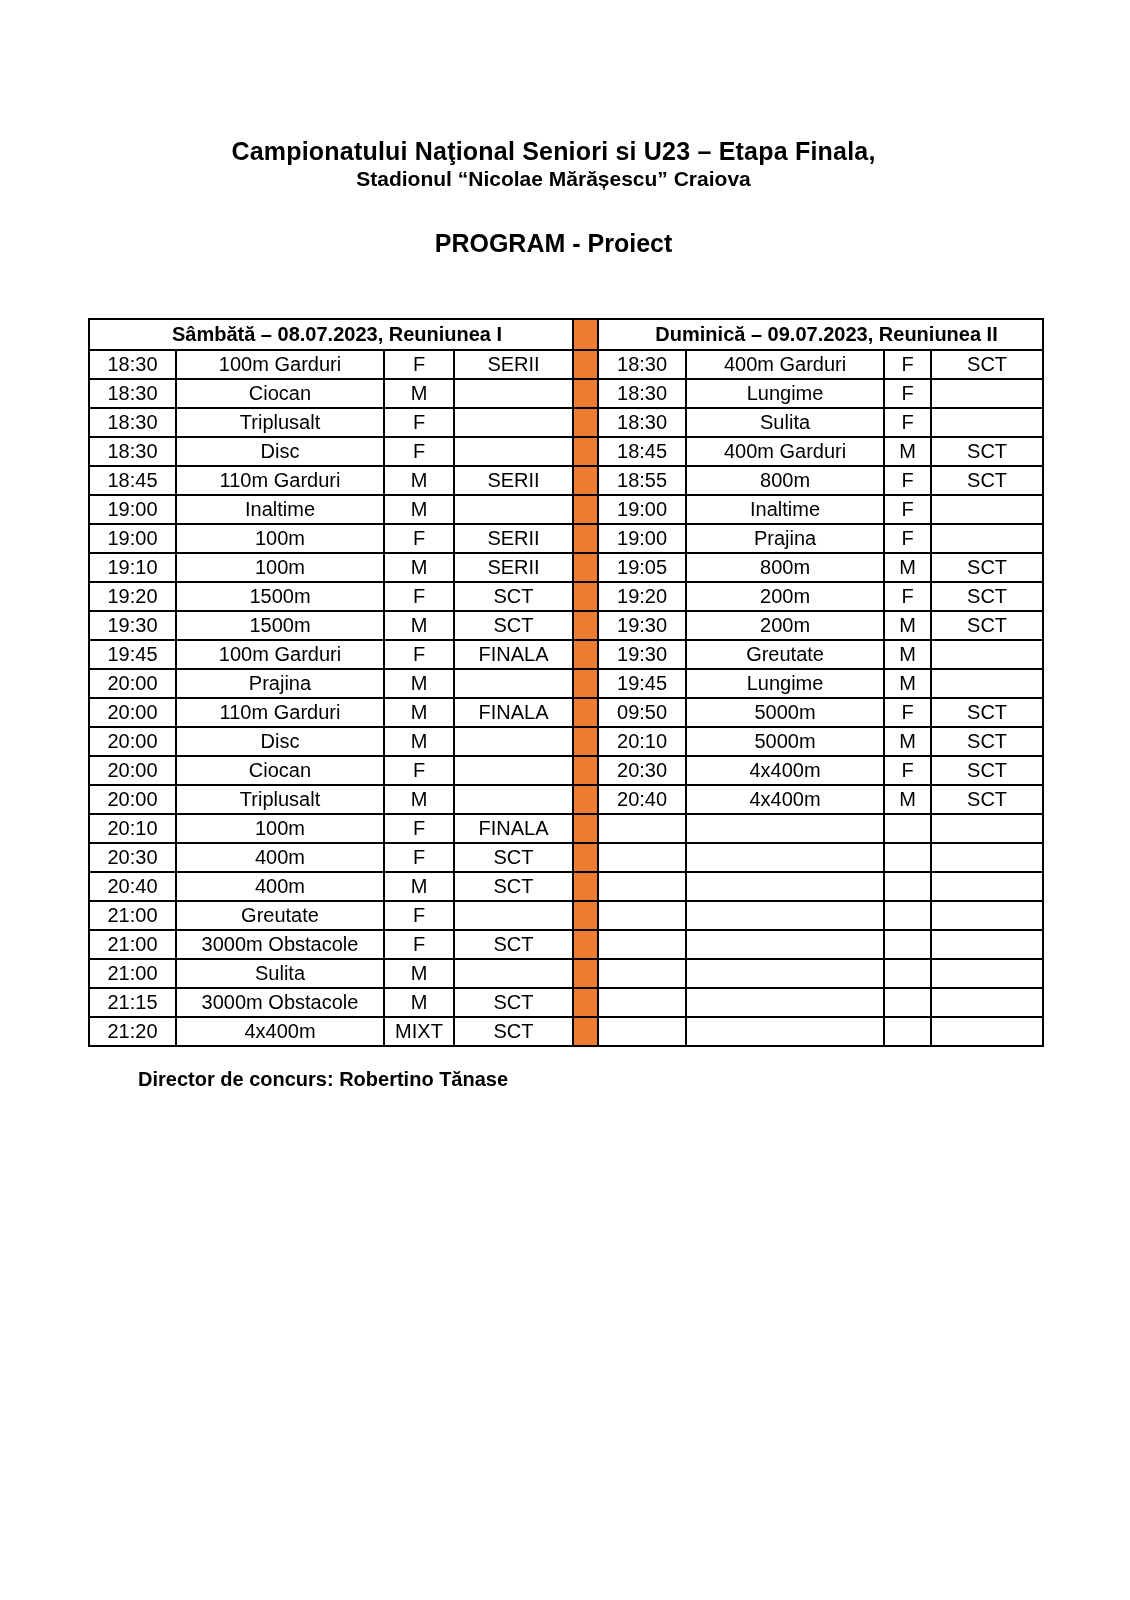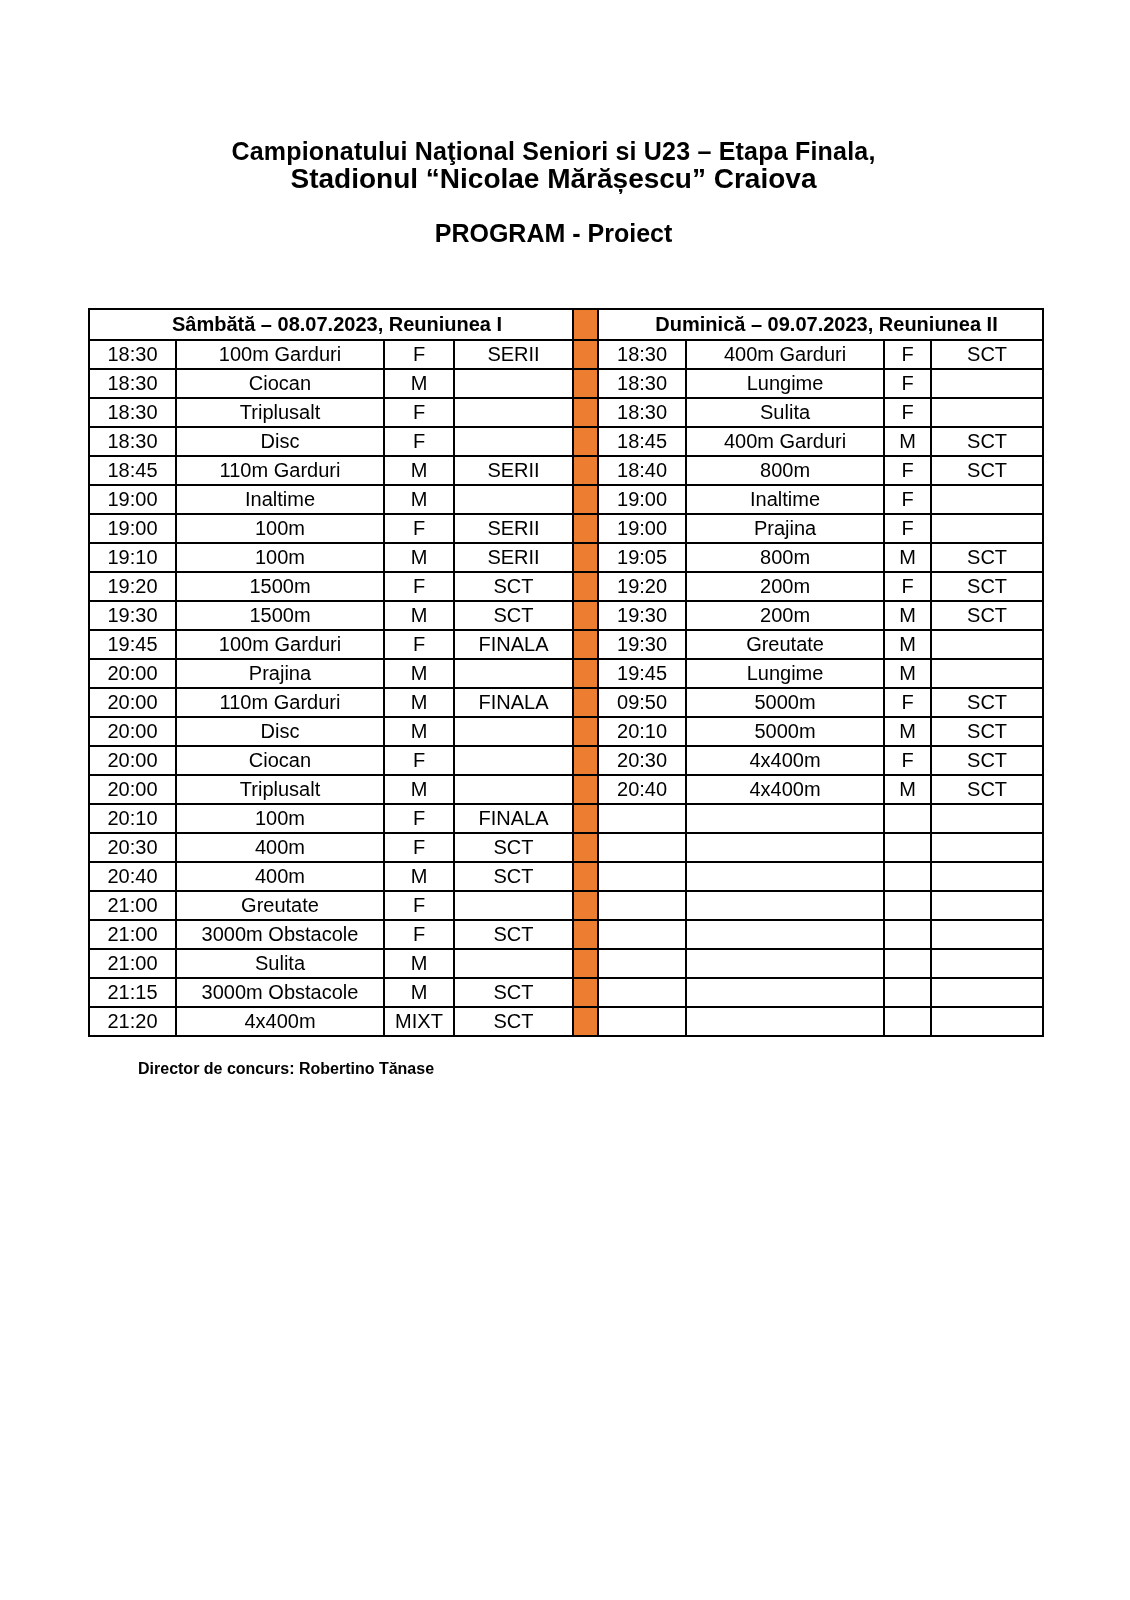--- a/index.html
+++ b/index.html
@@ -23,29 +23,29 @@
     padding-top: 136px;
     text-align: center;
   }
   .title {
     font-size: 25px;
     font-weight: bold;
     line-height: 30px;
     letter-spacing: 0.2px;
   }
   .subtitle {
-    font-size: 28px;
+    font-size: 21px;
     font-weight: bold;
     line-height: 26px;
   }
   .program-heading {
     font-size: 25px;
     font-weight: bold;
     line-height: 30px;
-    margin-top: 26px;
+    margin-top: 36px;
   }
   table.schedule {
     border-collapse: collapse;
     table-layout: fixed;
     margin: 60px 0 0 88px;
     width: 954px;
   }
   table.schedule th,
   table.schedule td {
     border: 2px solid #000000;
@@ -61,21 +61,21 @@
     font-weight: bold;
     height: 31px;
     padding-left: 12px;
   }
   table.schedule td.stripe,
   table.schedule th.stripe {
     background: var(--stripe, #ED7D31);
   }
   .footer {
     margin: 18px 0 0 138px;
-    font-size: 16px;
+    font-size: 20px;
     font-weight: bold;
     line-height: 28px;
   }
 </style>
 </head>
 <body>
 
 <div class="page">
 
   <div class="titles">
@@ -147,21 +147,21 @@
           <td>400m Garduri</td>
           <td>M</td>
           <td>SCT</td>
         </tr>
         <tr>
           <td>18:45</td>
           <td>110m Garduri</td>
           <td>M</td>
           <td>SERII</td>
           <td class="stripe"></td>
-          <td>18:40</td>
+          <td>18:55</td>
           <td>800m</td>
           <td>F</td>
           <td>SCT</td>
         </tr>
         <tr>
           <td>19:00</td>
           <td>Inaltime</td>
           <td>M</td>
           <td></td>
           <td class="stripe"></td>

